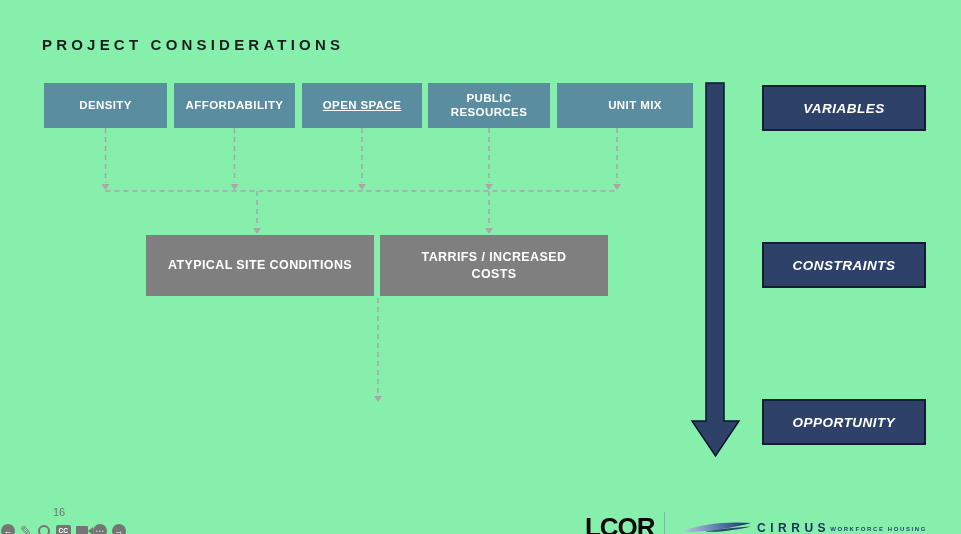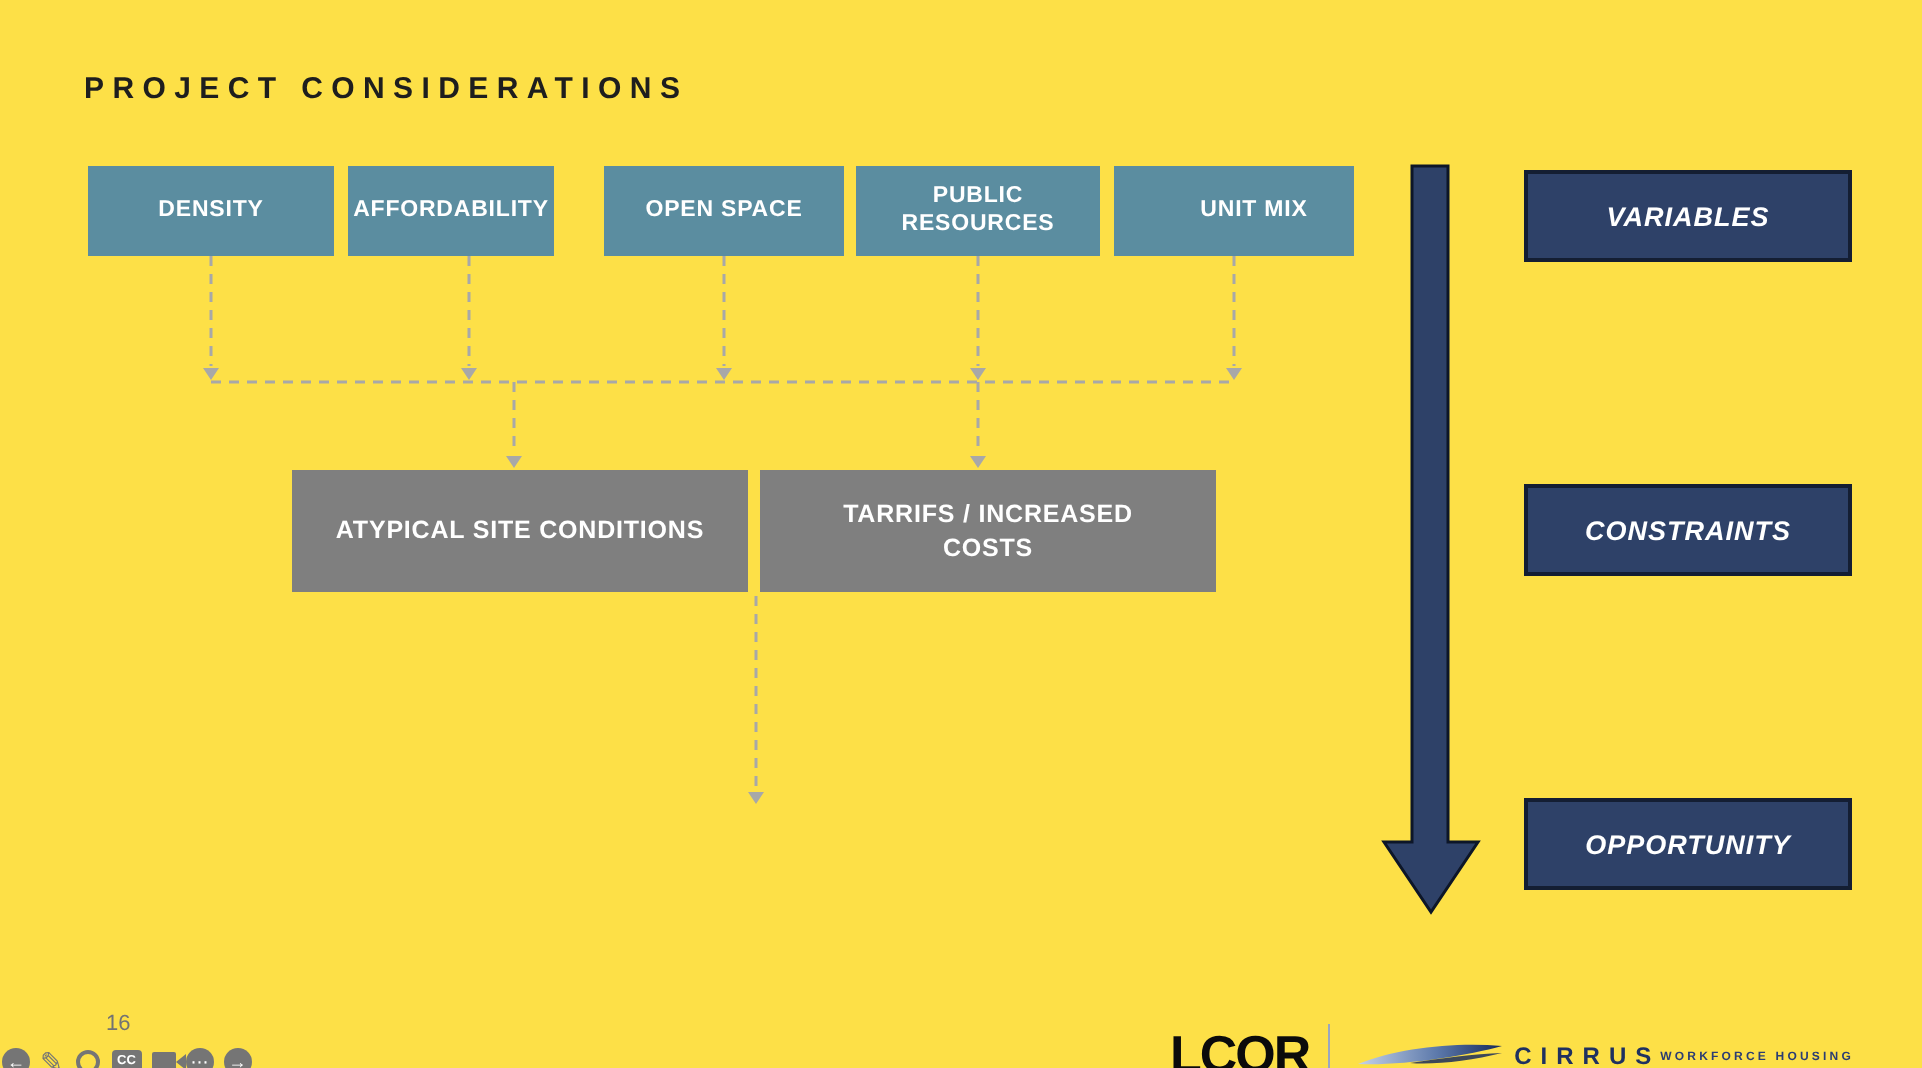--- a/index.html
+++ b/index.html
@@ -1,35 +1,35 @@
 <!DOCTYPE html>
 <html><head>
 <meta charset="utf-8">
 <style>
   * { margin:0; padding:0; box-sizing:border-box; }
   body { background:#fff; font-family:"Liberation Sans", sans-serif; }
-  .stage { position:relative; width:961px; height:534px; background:#fde047; overflow:hidden; }
+  .stage { position:relative; width:961px; height:534px; background:#86efac; overflow:hidden; }
 
   .slide-title {
     position:absolute; left:42px; top:36px;
     font-size:15px; font-weight:bold; letter-spacing:4.2px; color:#1e1e1e;
   }
 
   .box { position:absolute; display:flex; align-items:center; justify-content:center;
          text-align:center; color:#ffffff; font-weight:bold; z-index:2; }
 
   .teal  { background:#5b8da0; }
   .grayb { background:#7f7f7f; }
 
   .var-box { top:83px; height:45px; font-size:11.5px; letter-spacing:.4px; line-height:1.2; padding:0 8px; }
   .v1 { left:44px;  width:123px; }
-  .v2 { left:174px; width:103px; }
-  .v3 { left:302px; width:120px; }
+  .v2 { left:174px; width:121px; }
+  .v3 { left:302px; width:120px;text-decoration:underline; }
   .v4 { left:428px; width:122px; }
-  .v5 { left:557px; width:120px;padding-left:28px; }
+  .v5 { left:557px; width:136px;padding-left:28px; }
 
   .con-box { top:235px; height:61px; font-size:12.5px; letter-spacing:.4px; line-height:1.3; }
   .c1 { left:146px; width:228px; padding:0 20px; }
   .c2 { left:380px; width:228px; padding:0 30px;justify-content:flex-end; }
 
   .outcome-box { left:123px; top:403px; width:509px; height:43px;
     font-size:14px; font-style:italic; letter-spacing:.4px; }
 
   .legend-box { left:762px; width:164px; height:46px; background:#2e4168;
     border:2px solid #141e33; font-size:13.5px; font-style:italic; letter-spacing:.5px; }

